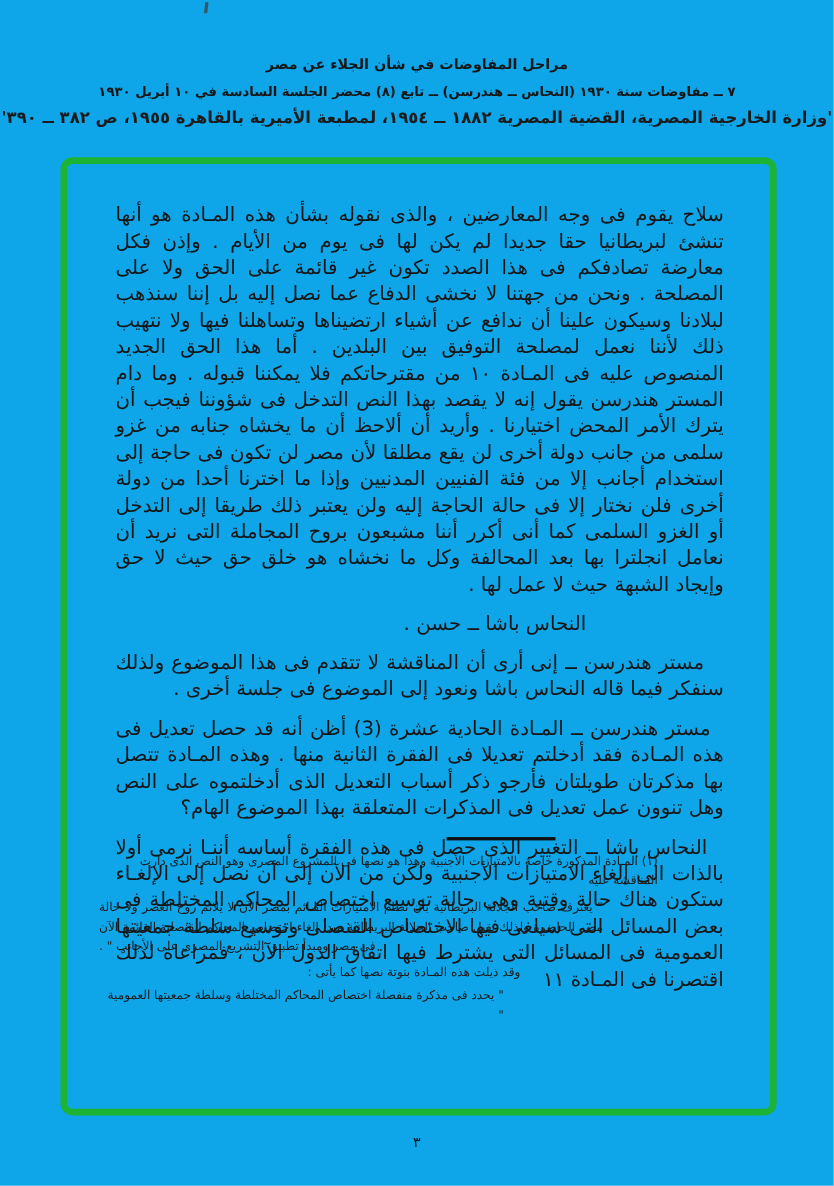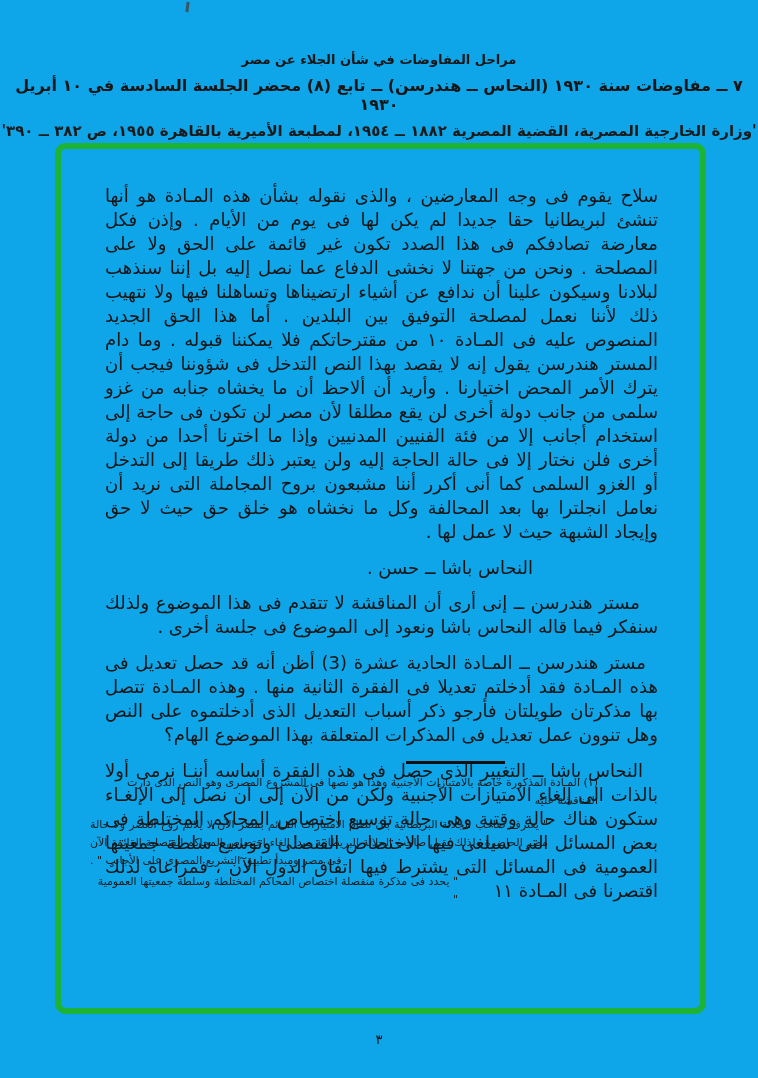--- a/index.html
+++ b/index.html
@@ -15,21 +15,21 @@
   
   .scan-artifact{
     position:absolute;left:186px;top:2px;width:3px;height:10px;
     background:#444;transform:rotate(7deg);opacity:.8;
   }
   .header{
     position:absolute;top:52px;left:0;right:0;
     direction:rtl;text-align:center;
   }
   .h-title{font-size:13px;font-weight:bold;letter-spacing:0;}
-  .h-subtitle{font-size:16px;font-weight:bold;margin-top:9px;}
+  .h-subtitle{font-size:12px;font-weight:bold;margin-top:9px;}
   .h-source{font-size:15px;font-weight:bold;margin-top:8px;color:#1b1b1b;}
   .green-box{
     position:absolute;left:55px;top:143px;
     width:639px;height:859px;
     border:6px solid #1db334;
     border-radius:11px;
     background:transparent;
   }
   .content{
     position:absolute;top:184px;left:105px;width:553px;
@@ -79,18 +79,19 @@
     <p class="para p2">مستر هندرسن ــ إنى أرى أن المناقشة لا تتقدم فى هذا الموضوع ولذلك سنفكر فيما قاله النحاس باشا ونعود إلى الموضوع فى جلسة أخرى .</p>
     <p class="para p4">مستر هندرسن ــ المـادة الحادية عشرة (3) أظن أنه قد حصل تعديل فى هذه المـادة فقد أدخلتم تعديلا فى الفقرة الثانية منها . وهذه المـادة تتصل بها مذكرتان طويلتان فأرجو ذكر أسباب التعديل الذى أدخلتموه على النص وهل تنوون عمل تعديل فى المذكرات المتعلقة بهذا الموضوع الهام؟</p>
     <p class="para p5">النحاس باشا ــ التغيير الذى حصل فى هذه الفقرة أساسه أننـا نرمى أولا بالذات الى إلغاء الامتيازات الأجنبية ولكن من الآن إلى أن نصل إلى الإلغـاء ستكون هناك حالة وقتية وهى حالة توسيع اختصاص المحاكم المختلطة فى بعض المسائل التى سيلغى فيها الاختصاص القنصلى وتوسيع سلطة جمعيتها العمومية فى المسائل التى يشترط فيها اتفاق الدول الآن ، فمراعاة لذلك اقتصرنا فى المـادة ١١</p>
   </main>
 
   <div class="fn-divider"></div>
 
   <section class="footnote">
     <div class="fn-line fn1">(١) المـادة المذكورة خاصة بالامتيازات الأجنبية وهذا هو نصها فى المشروع المصرى وهو النص الذى دارت المناقشة عليه</div>
     <div class="fn-line fnq1">" يعترف صاحب الجلالة البريطانية بأن نظام الامتيازات القـائم بمصر الآن لا يلائم روح العصر ولا حالة مصر الحاضرة ولذلك يقبل صاحب الجلالة البريطانية مبدأ إلغاء اختصاص المحاكم القنصلية القائمة الآن فى مصر ومبدأ تطبيق التشريع المصرى على الأجانب " .</div>
+    <div class="fn-line fn2">وقد ذيلت هذه المـادة بنوتة نصها كما يأتى :</div>
     <div class="fn-line fnq2">" يحدد فى مذكرة منفصلة اختصاص المحاكم المختلطة وسلطة جمعيتها العمومية "</div>
   </section>
 
   <div class="page-number">٣</div>
 
 </div>
 
 </body></html>

